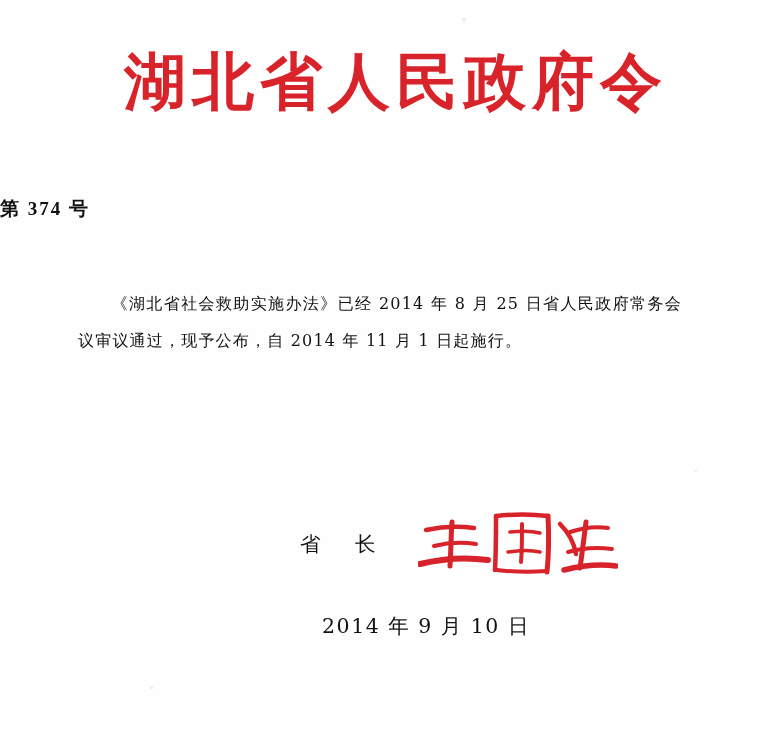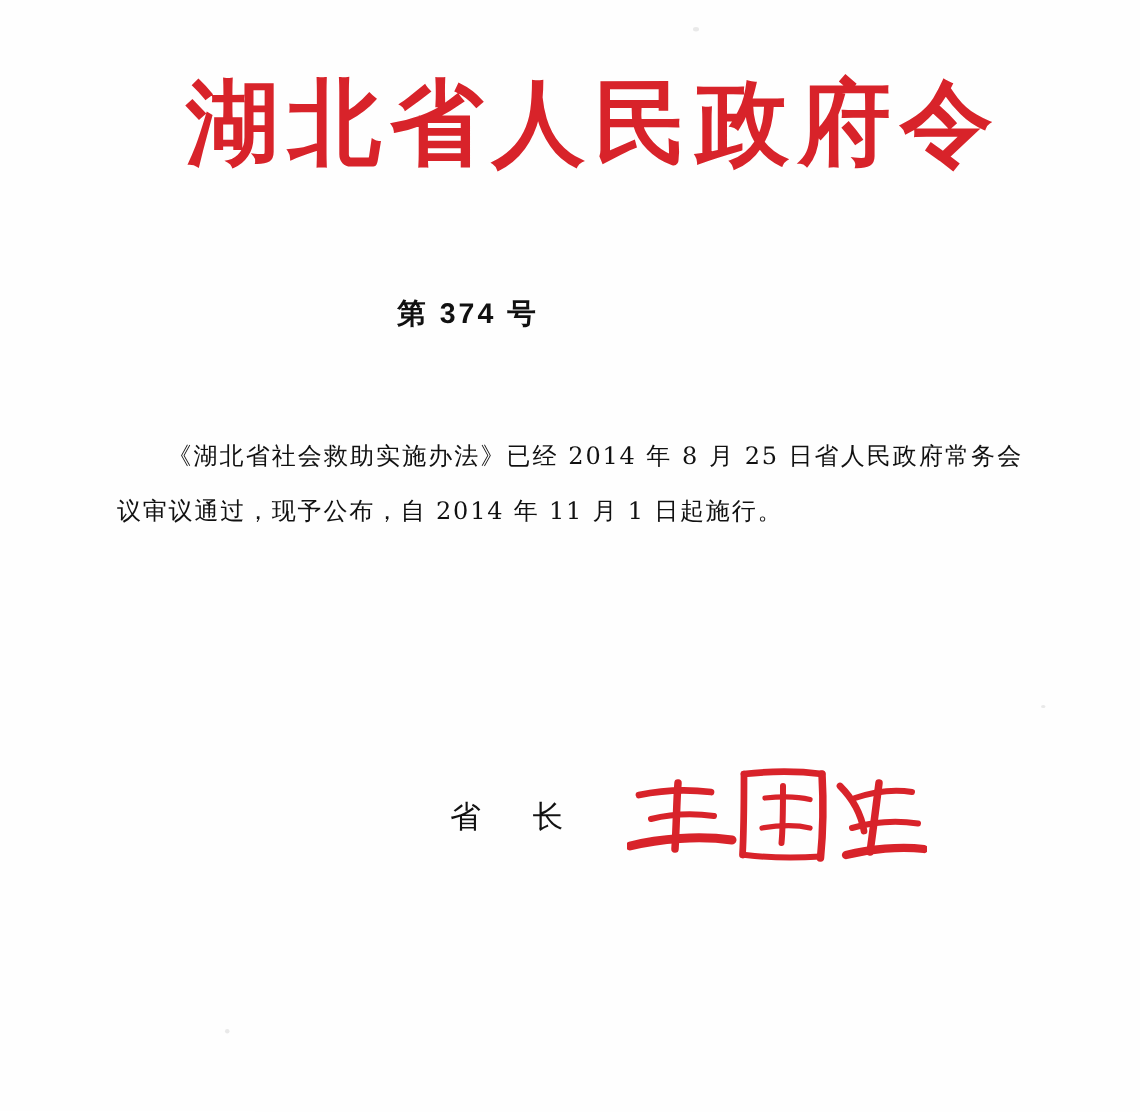--- a/index.html
+++ b/index.html
@@ -35,22 +35,22 @@
     letter-spacing: 6px;
     line-height: 1.1;
     white-space: nowrap;
   }
   
   .decree-no {
     position: absolute;
     top: 196px;
     left: 0;
     width: 624px;
-    text-align: center;
-    font-family: Liberation Sans, sans-serif;
+    text-align: left;
+    font-family: Liberation Serif, serif;
     font-weight: bold;
     font-size: 19px;
     letter-spacing: 2px;
     color: #111;
   }
   
   .body-block {
     position: absolute;
     top: 285px;
     left: 78px;
@@ -156,14 +156,17 @@
           <path d="M142 22 C150 30, 156 40, 158 52" stroke-width="4.5"></path>
           <path d="M152 30 C164 26, 178 24, 190 26" stroke-width="4"></path>
           <path d="M168 20 C166 36, 164 52, 162 66" stroke-width="5"></path>
           <path d="M150 50 C164 46, 180 45, 194 47" stroke-width="4"></path>
           <path d="M146 68 C162 64, 182 62, 198 64" stroke-width="5.5"></path>
         </g>
       </svg>
     </div>
   </div>
 
+  <div class="sig-date">
+    <span class="inner">2014 年 9 月 10 日</span>
+  </div>
 
 </div>
 
 </body></html>

